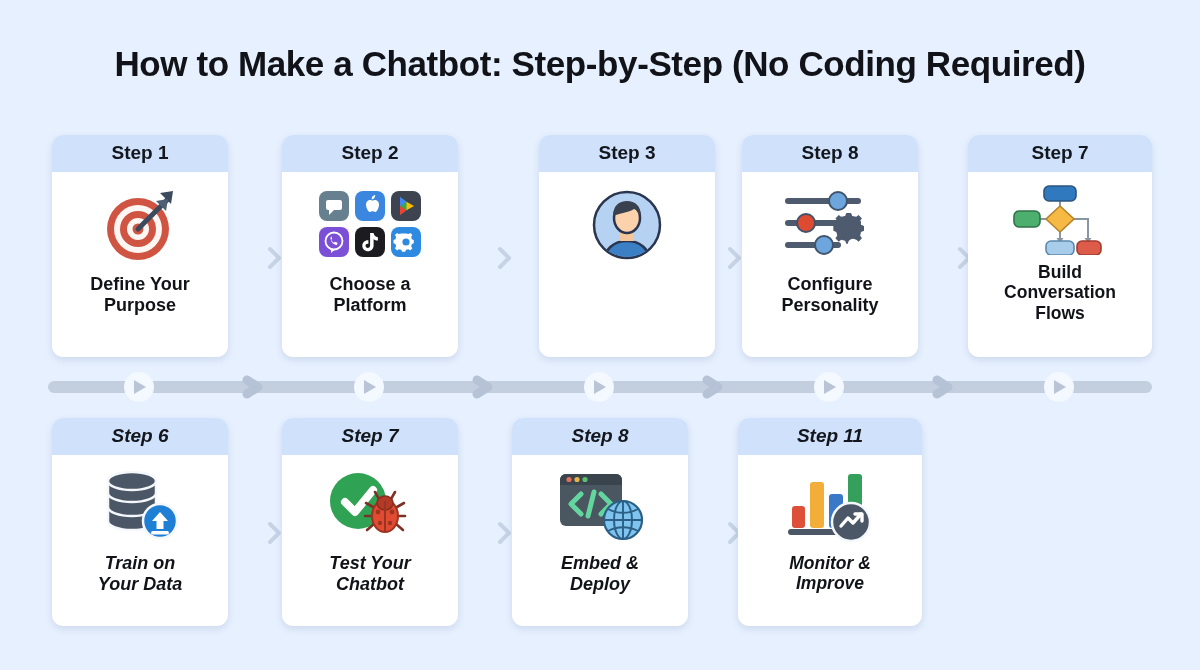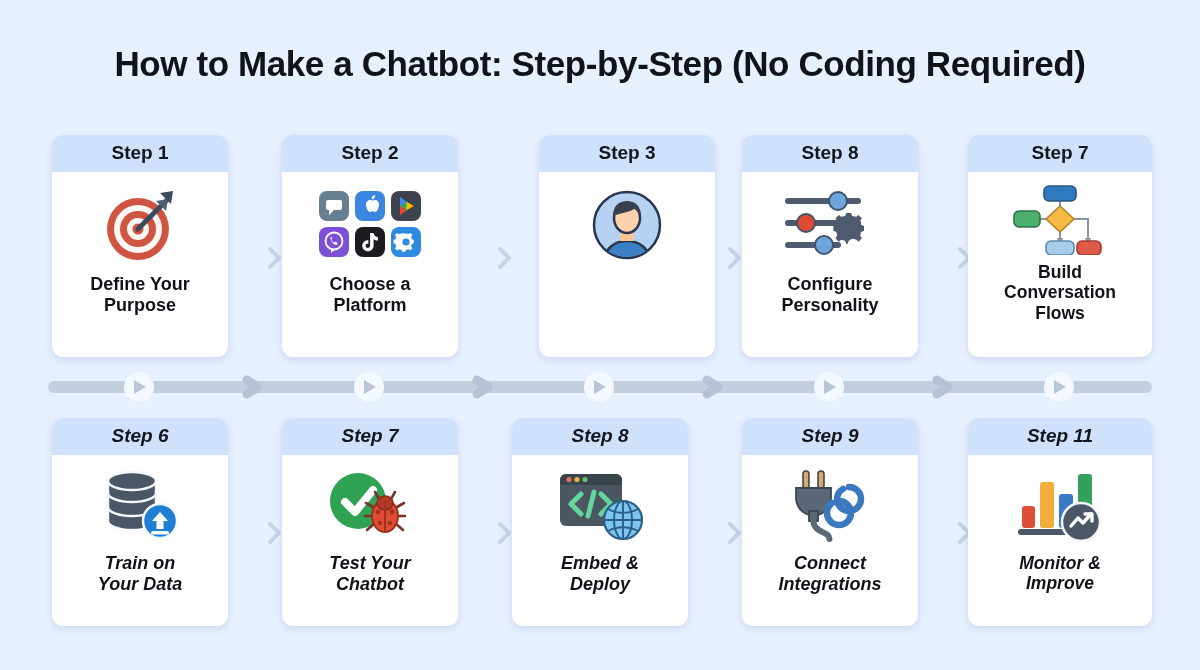--- a/index.html
+++ b/index.html
@@ -381,47 +381,20 @@
           </div>
           <div class="card-label">Embed &amp;
 Deploy</div>
         </div>
       </div>
       <svg class="chev" viewBox="0 0 20 30">
         <path d="M5 6 L14 15 L5 24" fill="none" stroke="#c6d3e6" stroke-width="4" stroke-linecap="round" stroke-linejoin="round"></path>
       </svg>
     </div>
 
-    <div class="col" style="width:230px;">
-      <div class="card">
-        <div class="card-header">Step 9</div>
-        <div class="card-body">
-          <div class="icon-slot">
-            <svg width="86" height="78" viewBox="0 0 86 78">
-              <g>
-                <rect x="16" y="4" width="6" height="18" rx="3" fill="#d9ab6a" stroke="#3c4654" stroke-width="1.6"></rect>
-                <rect x="31" y="4" width="6" height="18" rx="3" fill="#d9ab6a" stroke="#3c4654" stroke-width="1.6"></rect>
-                <path d="M9 21 h35 v10 a17.5 17.5 0 0 1 -35 0 Z" fill="#5b6875" stroke="#3c4654" stroke-width="1.8"></path>
-                <rect x="22" y="44" width="9" height="10" fill="#5b6875" stroke="#3c4654" stroke-width="1.8"></rect>
-                <path d="M26.5 54 c0 12 16 10 16 18" fill="none" stroke="#5b6875" stroke-width="6" stroke-linecap="round"></path>
-              </g>
-              <g fill="none" stroke="#3a78bf" stroke-width="6.5" stroke-linecap="round">
-                <path d="M62 20 a12 12 0 0 1 0 24 a12 12 0 0 1 -12 -12 a12 12 0 0 1 6 -10"></path>
-                <path d="M52 34 a12 12 0 0 1 12 12 a12 12 0 0 1 -12 12 a12 12 0 0 1 -12 -12 a12 12 0 0 1 5 -10"></path>
-              </g>
-            </svg>
-          </div>
-          <div class="card-label">Connect
-Integrations</div>
-        </div>
-      </div>
-      <svg class="chev" viewBox="0 0 20 30">
-        <path d="M5 6 L14 15 L5 24" fill="none" stroke="#c6d3e6" stroke-width="4" stroke-linecap="round" stroke-linejoin="round"></path>
-      </svg>
-    </div>
 
     <div class="col" style="width:230px;">
       <div class="card wide">
         <div class="card-header">Step 11</div>
         <div class="card-body">
           <div class="icon-slot">
             <svg width="96" height="76" viewBox="0 0 96 76">
               <rect x="10" y="38" width="13" height="22" rx="3" fill="#dd4f38"></rect>
               <rect x="28" y="14" width="14" height="46" rx="3" fill="#f2ae39"></rect>
               <rect x="47" y="26" width="14" height="34" rx="3" fill="#3a78c8"></rect>

